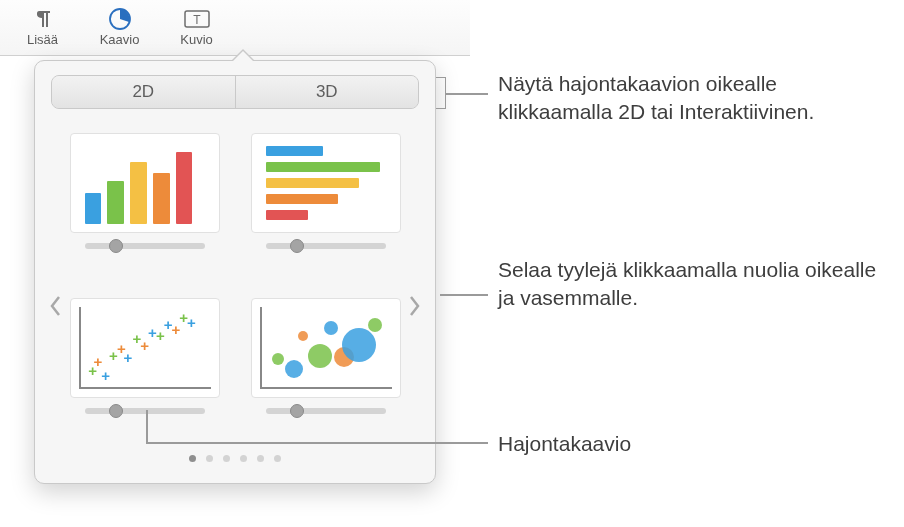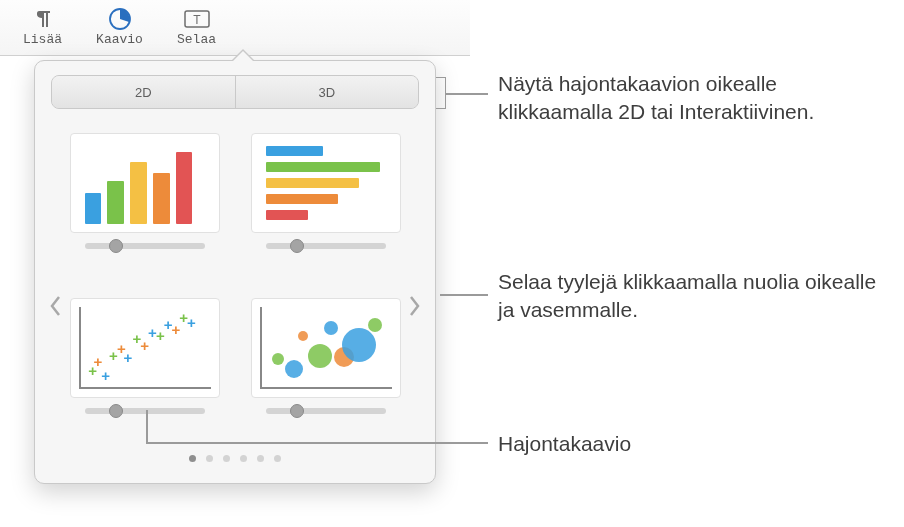--- a/index.html
+++ b/index.html
@@ -31,21 +31,21 @@
       font-size: 13px;
     }
     .toolbar-icon {
       width: 26px;
       height: 26px;
       display: flex;
       align-items: center;
       justify-content: center;
     }
     .toolbar-item.active .toolbar-icon { color: #2a6fbf; }
-    .toolbar-label { margin-top: 0; font-family: Liberation Mono, monospace; }
+    .toolbar-label { margin-top: 0; }
 
     .popover {
       position: absolute;
       top: 60px;
       left: 34px;
       width: 402px;
       height: 424px;
       background: #f6f6f6;
       border: 1px solid #c9c9c9;
       border-radius: 10px;
@@ -77,21 +77,21 @@
       background: #e6e6e6;
       border: 1px solid #c9c9c9;
       border-radius: 8px;
       overflow: hidden;
     }
     .seg-item {
       flex: 1;
       display: flex;
       align-items: center;
       justify-content: center;
-      font-size: 13px;
+      font-size: 17px;
       color: #5e5e5e;
       border-right: 1px solid #c9c9c9;
       background: linear-gradient(#f2f2f2, #e3e3e3);
     }
     .seg-item:last-child { border-right: none; }
     .seg-item.selected {
       background: linear-gradient(#9a9a9a, #7e7e7e);
       color: #ffffff;
       font-weight: 500;
     }
@@ -235,21 +235,21 @@
     </span>
     <span class="toolbar-label">Kaavio</span>
   </div>
   <div class="toolbar-item">
     <span class="toolbar-icon">
       <svg width="26" height="22" viewBox="0 0 26 22">
           <rect x="1" y="3" width="24" height="16" rx="2" fill="none" stroke="#6e6e6e" stroke-width="1.5"></rect>
           <text x="13" y="16" font-size="12" text-anchor="middle" fill="#6e6e6e">T</text>
         </svg>
     </span>
-    <span class="toolbar-label">Selaa</span>
+    <span class="toolbar-label">Kuvio</span>
   </div>
 </div>
 
 <div class="popover">
   <div class="seg-control">
     <div class="seg-item">2D</div>
     <div class="seg-item">3D</div>
   </div>
 
   <div class="nav-arrow nav-left">
@@ -346,17 +346,17 @@
     <div class="dot"></div>
     <div class="dot"></div>
   </div>
 </div>
 
 <div class="bracket" style="left:436px; top:77px; height:32px;"></div>
 <div class="callout-line" style="left:446px; top:93px; width:42px;"></div>
 <div class="callout" style="left:498px; top:70px; width:360px;">Näytä hajontakaavion oikealle klikkaamalla 2D tai Interaktiivinen.</div>
 
 <div class="callout-line" style="left:440px; top:294px; width:48px;"></div>
-<div class="callout" style="left:498px; top:268px; width:400px;">Selaa tyylejä klikkaamalla nuolia oikealle ja vasemmalle.</div>
+<div class="callout" style="left:498px; top:256px; width:400px;">Selaa tyylejä klikkaamalla nuolia oikealle ja vasemmalle.</div>
 
 <div class="callout-line-v" style="left:146px; top:410px; height:32px;"></div>
 <div class="callout-line" style="left:146px; top:442px; width:342px;"></div>
 <div class="callout" style="left:498px; top:430px;">Hajontakaavio</div>
 
 </body></html>

